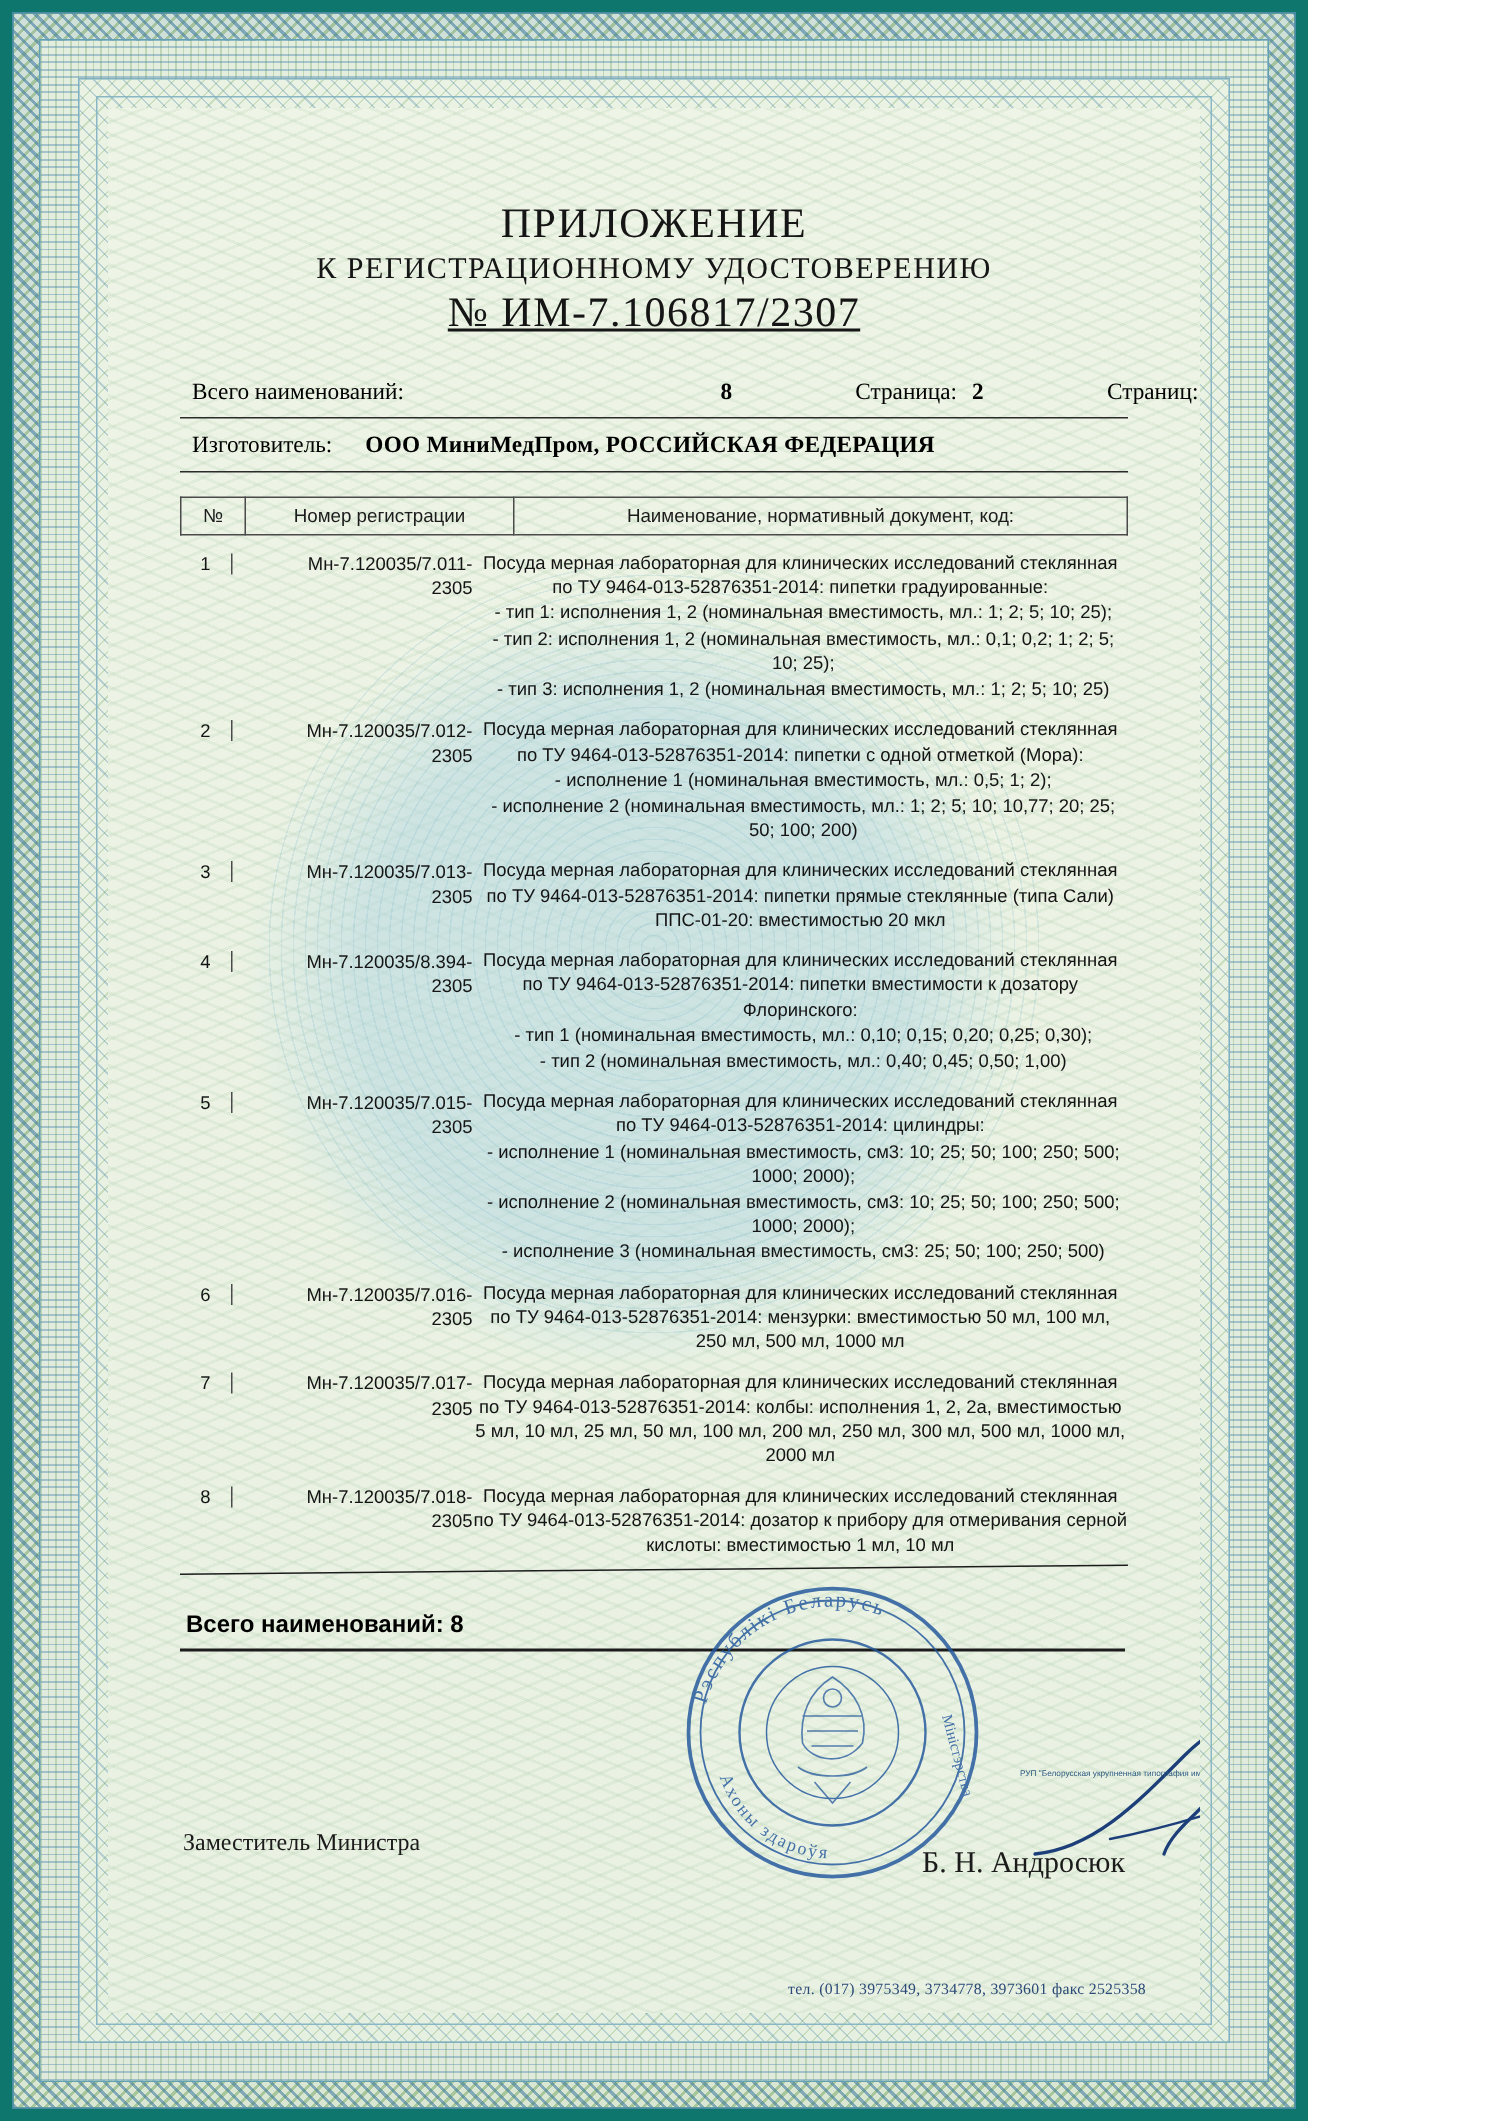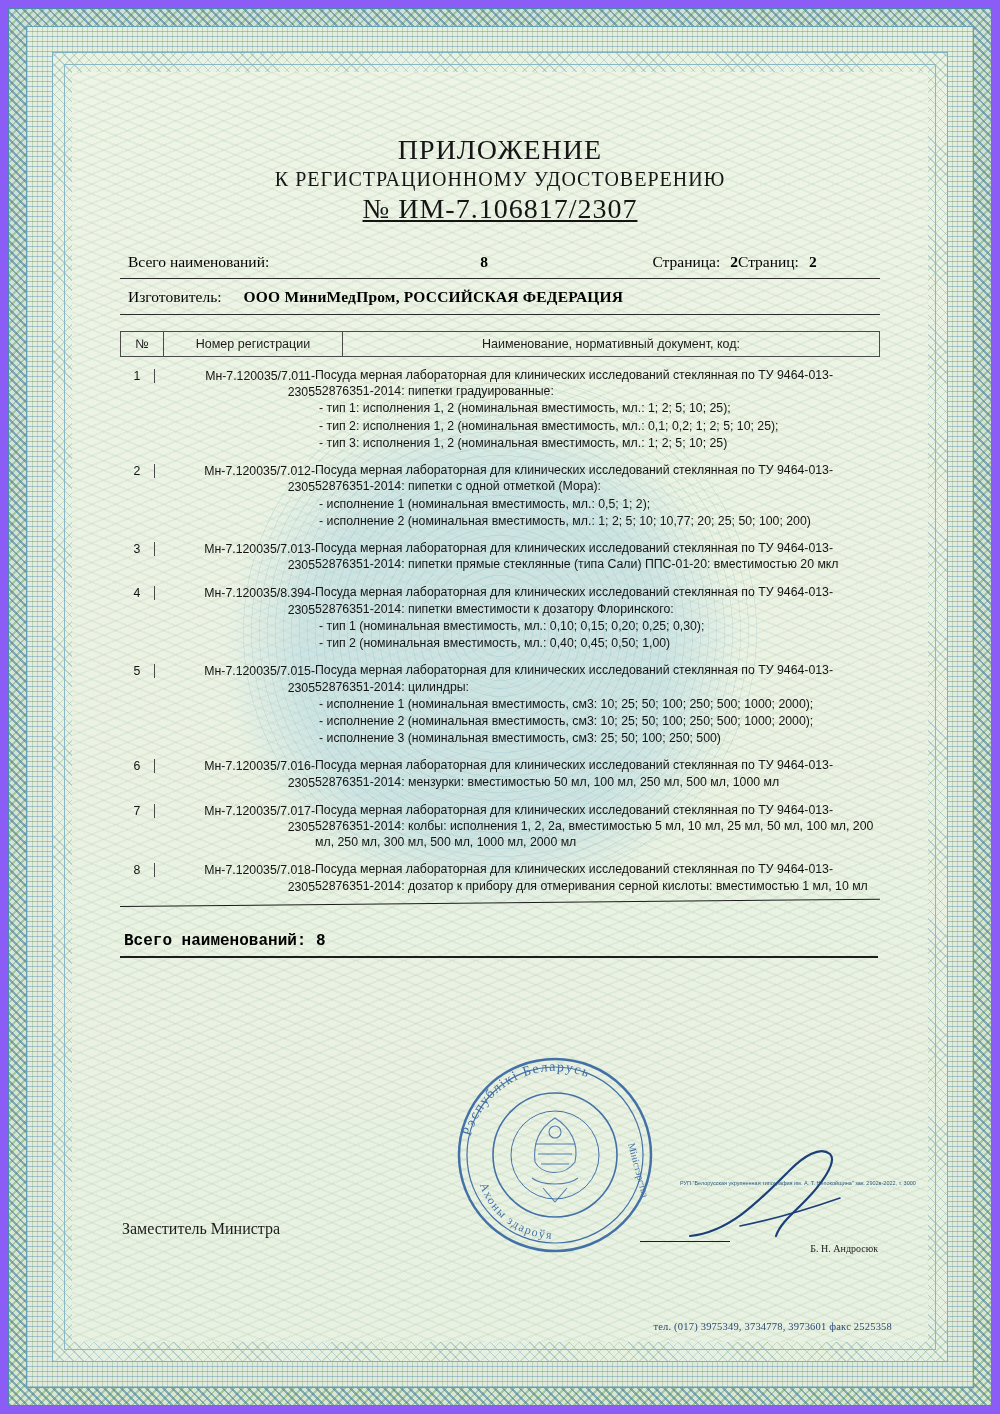--- a/index.html
+++ b/index.html
@@ -5,24 +5,24 @@
   html, body {
     margin: 0;
     padding: 0;
     background: #ffffff;
   }
   body {
     font-family: "Liberation Serif", serif;
   }
   .page {
     position: relative;
-    width: 1000px;
+    width: 872px;
     height: 1414px;
     overflow: hidden;
-    background: #8b5cf6;
+    background: #0f766e;
   }
 
   
   .border-outer {
     position: absolute;
     left: 8px; top: 8px; right: 8px; bottom: 8px;
     background:
       repeating-linear-gradient(45deg, rgba(60,120,160,0.55) 0 2px, rgba(255,255,255,0) 2px 6px),
       repeating-linear-gradient(-45deg, rgba(110,160,90,0.45) 0 2px, rgba(255,255,255,0) 2px 6px),
       linear-gradient(#cfe0d8, #d8e6d2);
@@ -98,21 +98,21 @@
     font-size: 15.5px;
     margin-top: 28px;
     padding: 0 8px 7px 8px;
     border-bottom: 1.6px solid #2b2b2b;
   }
   .meta-cell { display: flex; align-items: baseline; }
   .meta-label { white-space: nowrap; }
   .meta-val { font-weight: bold; margin-left: 10px; }
   .mc1 { flex: 0 0 360px; }
   .mc1 .meta-val { margin-left: auto; padding-right: 0; }
-  .mc2 { flex: 0 0 250px; justify-content: flex-end; }
+  .mc2 { flex: 0 0 250px; justify-content: center; }
   .mc3 { flex: 1; justify-content: flex-start; }
 
   .maker-row {
     display: flex;
     align-items: flex-end;
     font-size: 15.5px;
     padding: 9px 8px 8px 8px;
     border-bottom: 1.6px solid #2b2b2b;
   }
   .maker-label { }
@@ -155,28 +155,28 @@
     flex: 0 0 10px;
     border-left: 1px solid #4a4a4a;
     height: 14px;
     margin-top: 2px;
   }
   .item-reg {
     flex: 0 0 150px;
     text-align: right;
     padding-top: 1px;
   }
-  .item-body { flex: 1; }
+  .item-body { flex: 1; text-align: center; }
   .item-main { }
   .item-sub { padding-left: 4px; }
   .item-sub div { margin-top: 1px; }
 
   .total-row {
     margin-top: 2px;
-    font-family: Liberation Mono, monospace;
+    font-family: Liberation Sans, sans-serif;
     font-size: 16px;
     font-weight: bold;
     padding: 8px 4px 6px 4px;
   }
   .rule-thick {
     height: 0;
     border-bottom: 2px solid #1c1c1c;
     margin-right: 2px;
   }
   .rule-slanted {
@@ -212,21 +212,21 @@
     position: absolute;
     left: 520px;
     right: 150px;
     bottom: 48px;
     border-bottom: 1.4px solid #1c1c1c;
   }
   .sign-name {
     position: absolute;
     right: 2px;
     bottom: 36px;
-    font-size: 10px;
+    font-size: 20px;
     color: #1b1b1b;
   }
   .signature-scribble {
     position: absolute;
     left: 560px;
     bottom: 40px;
     width: 220px;
     height: 110px;
     pointer-events: none;
   }

